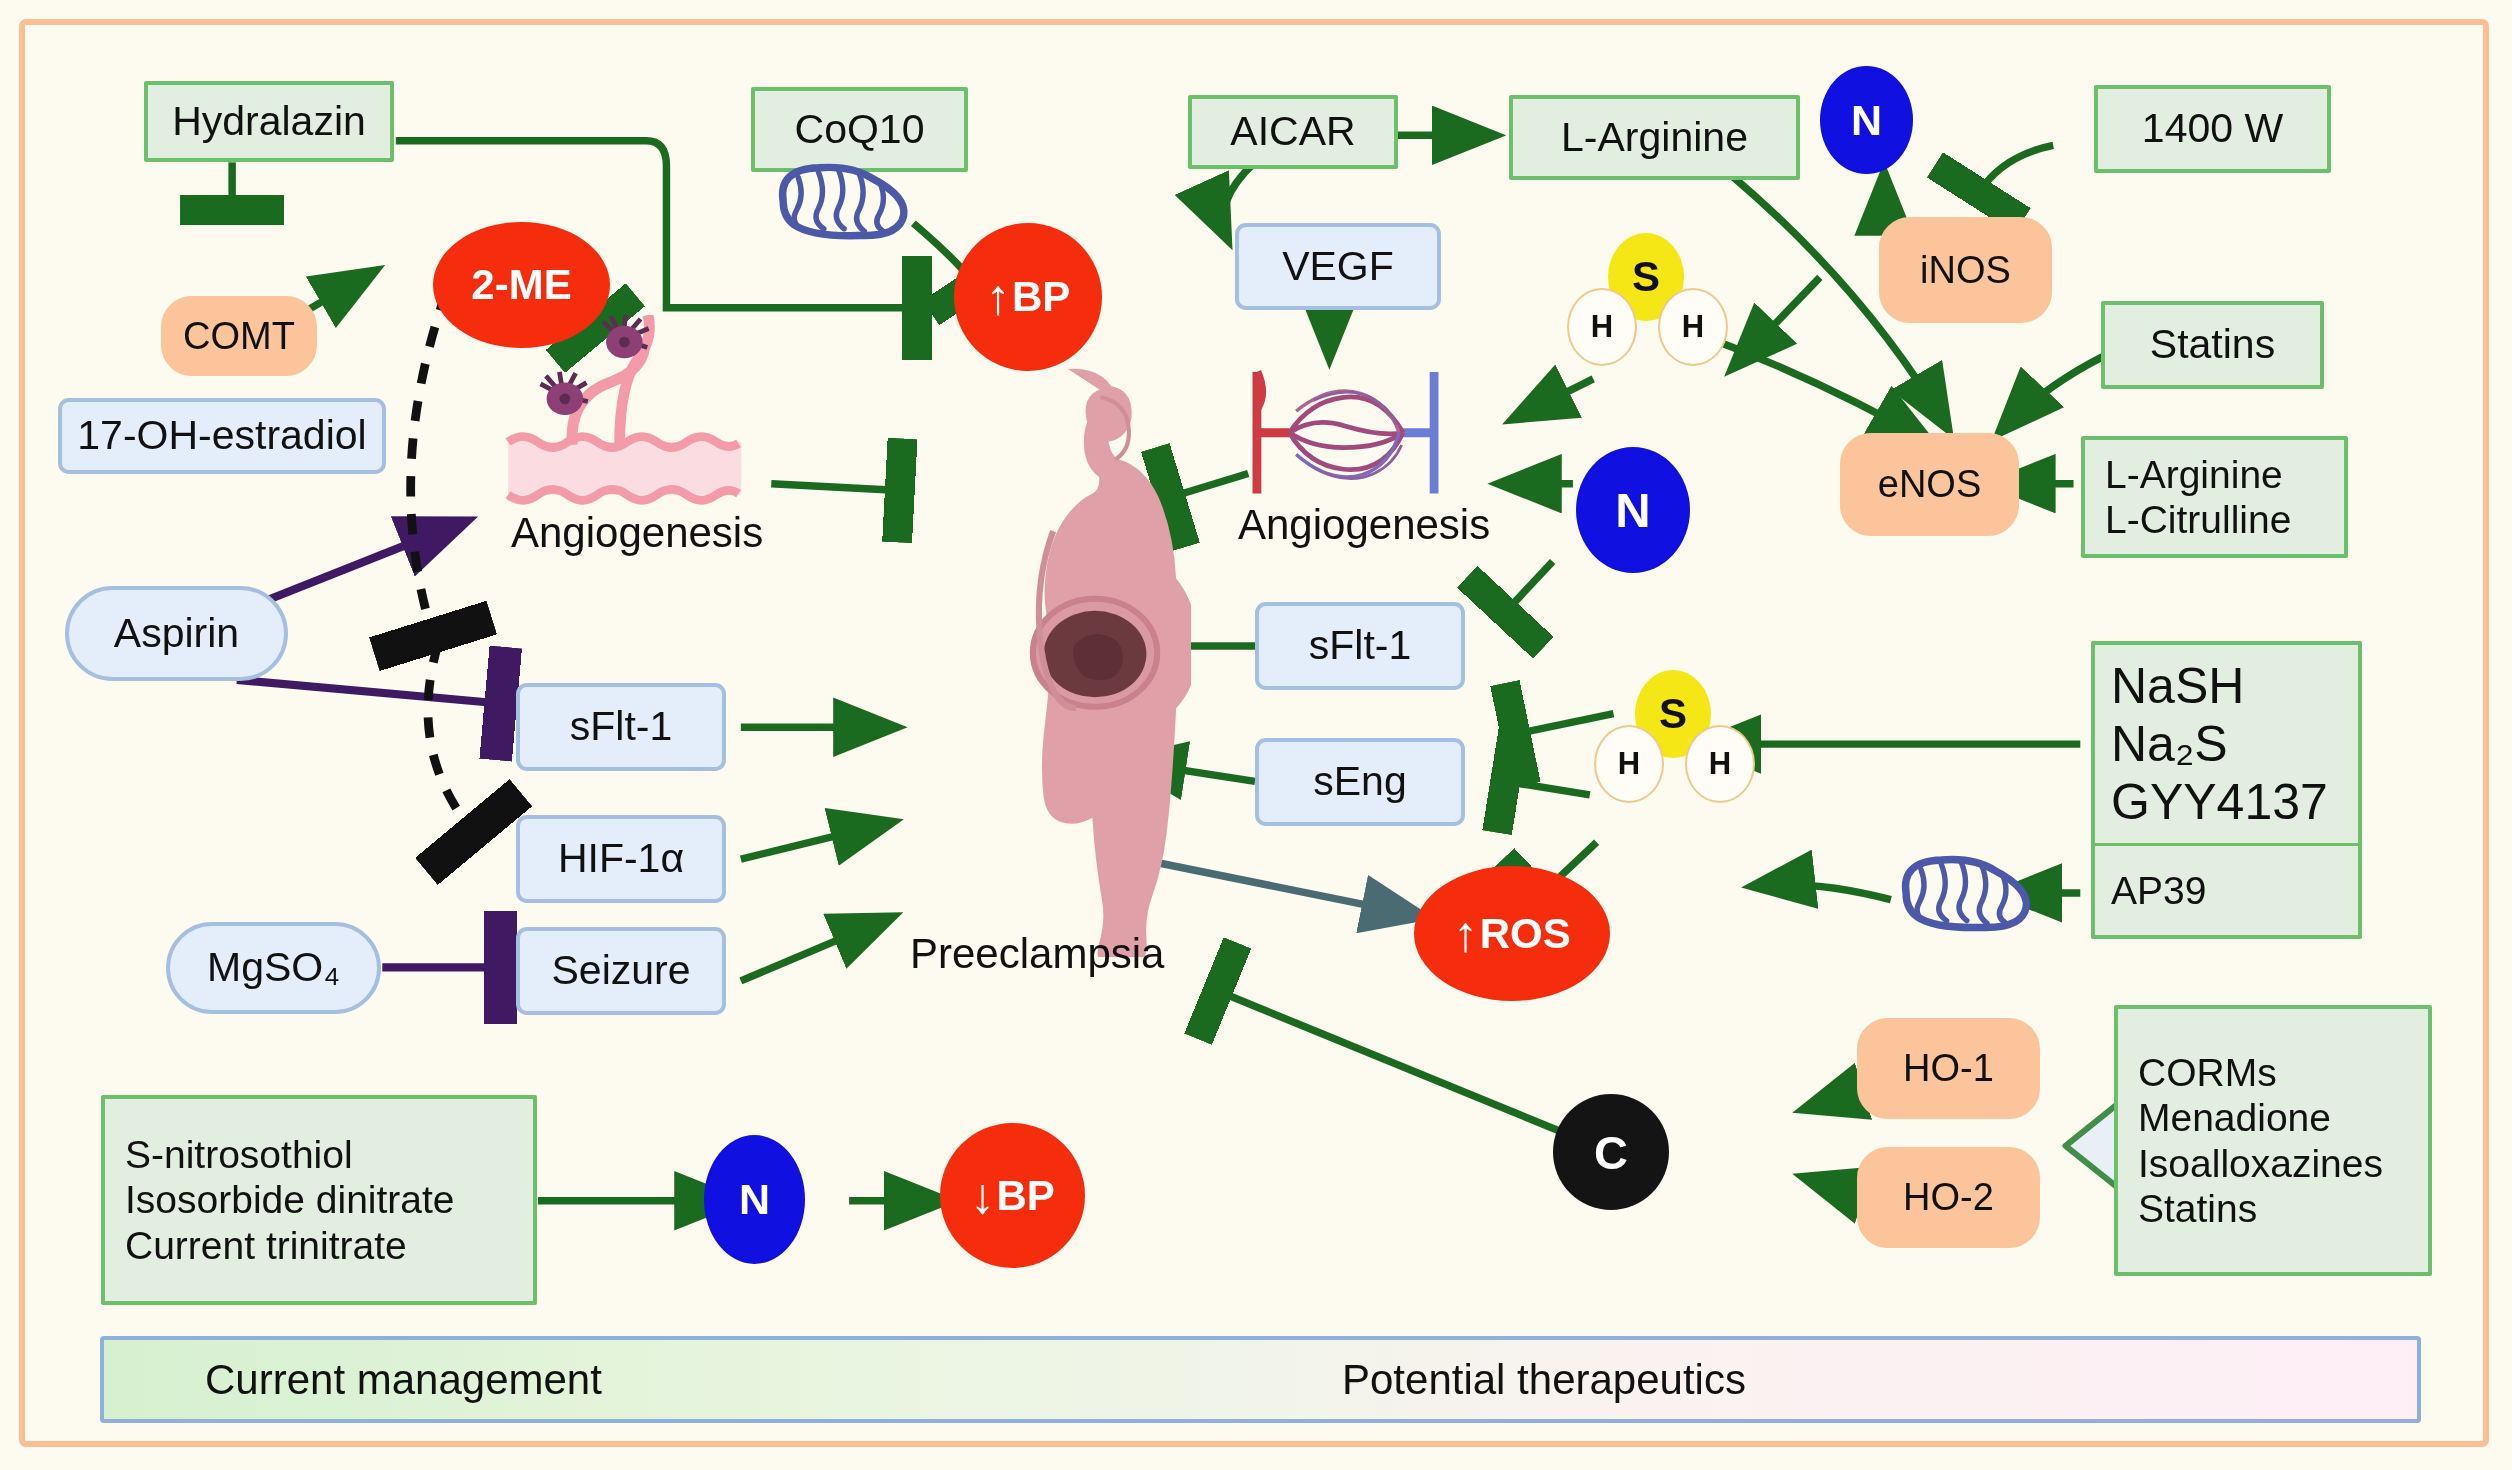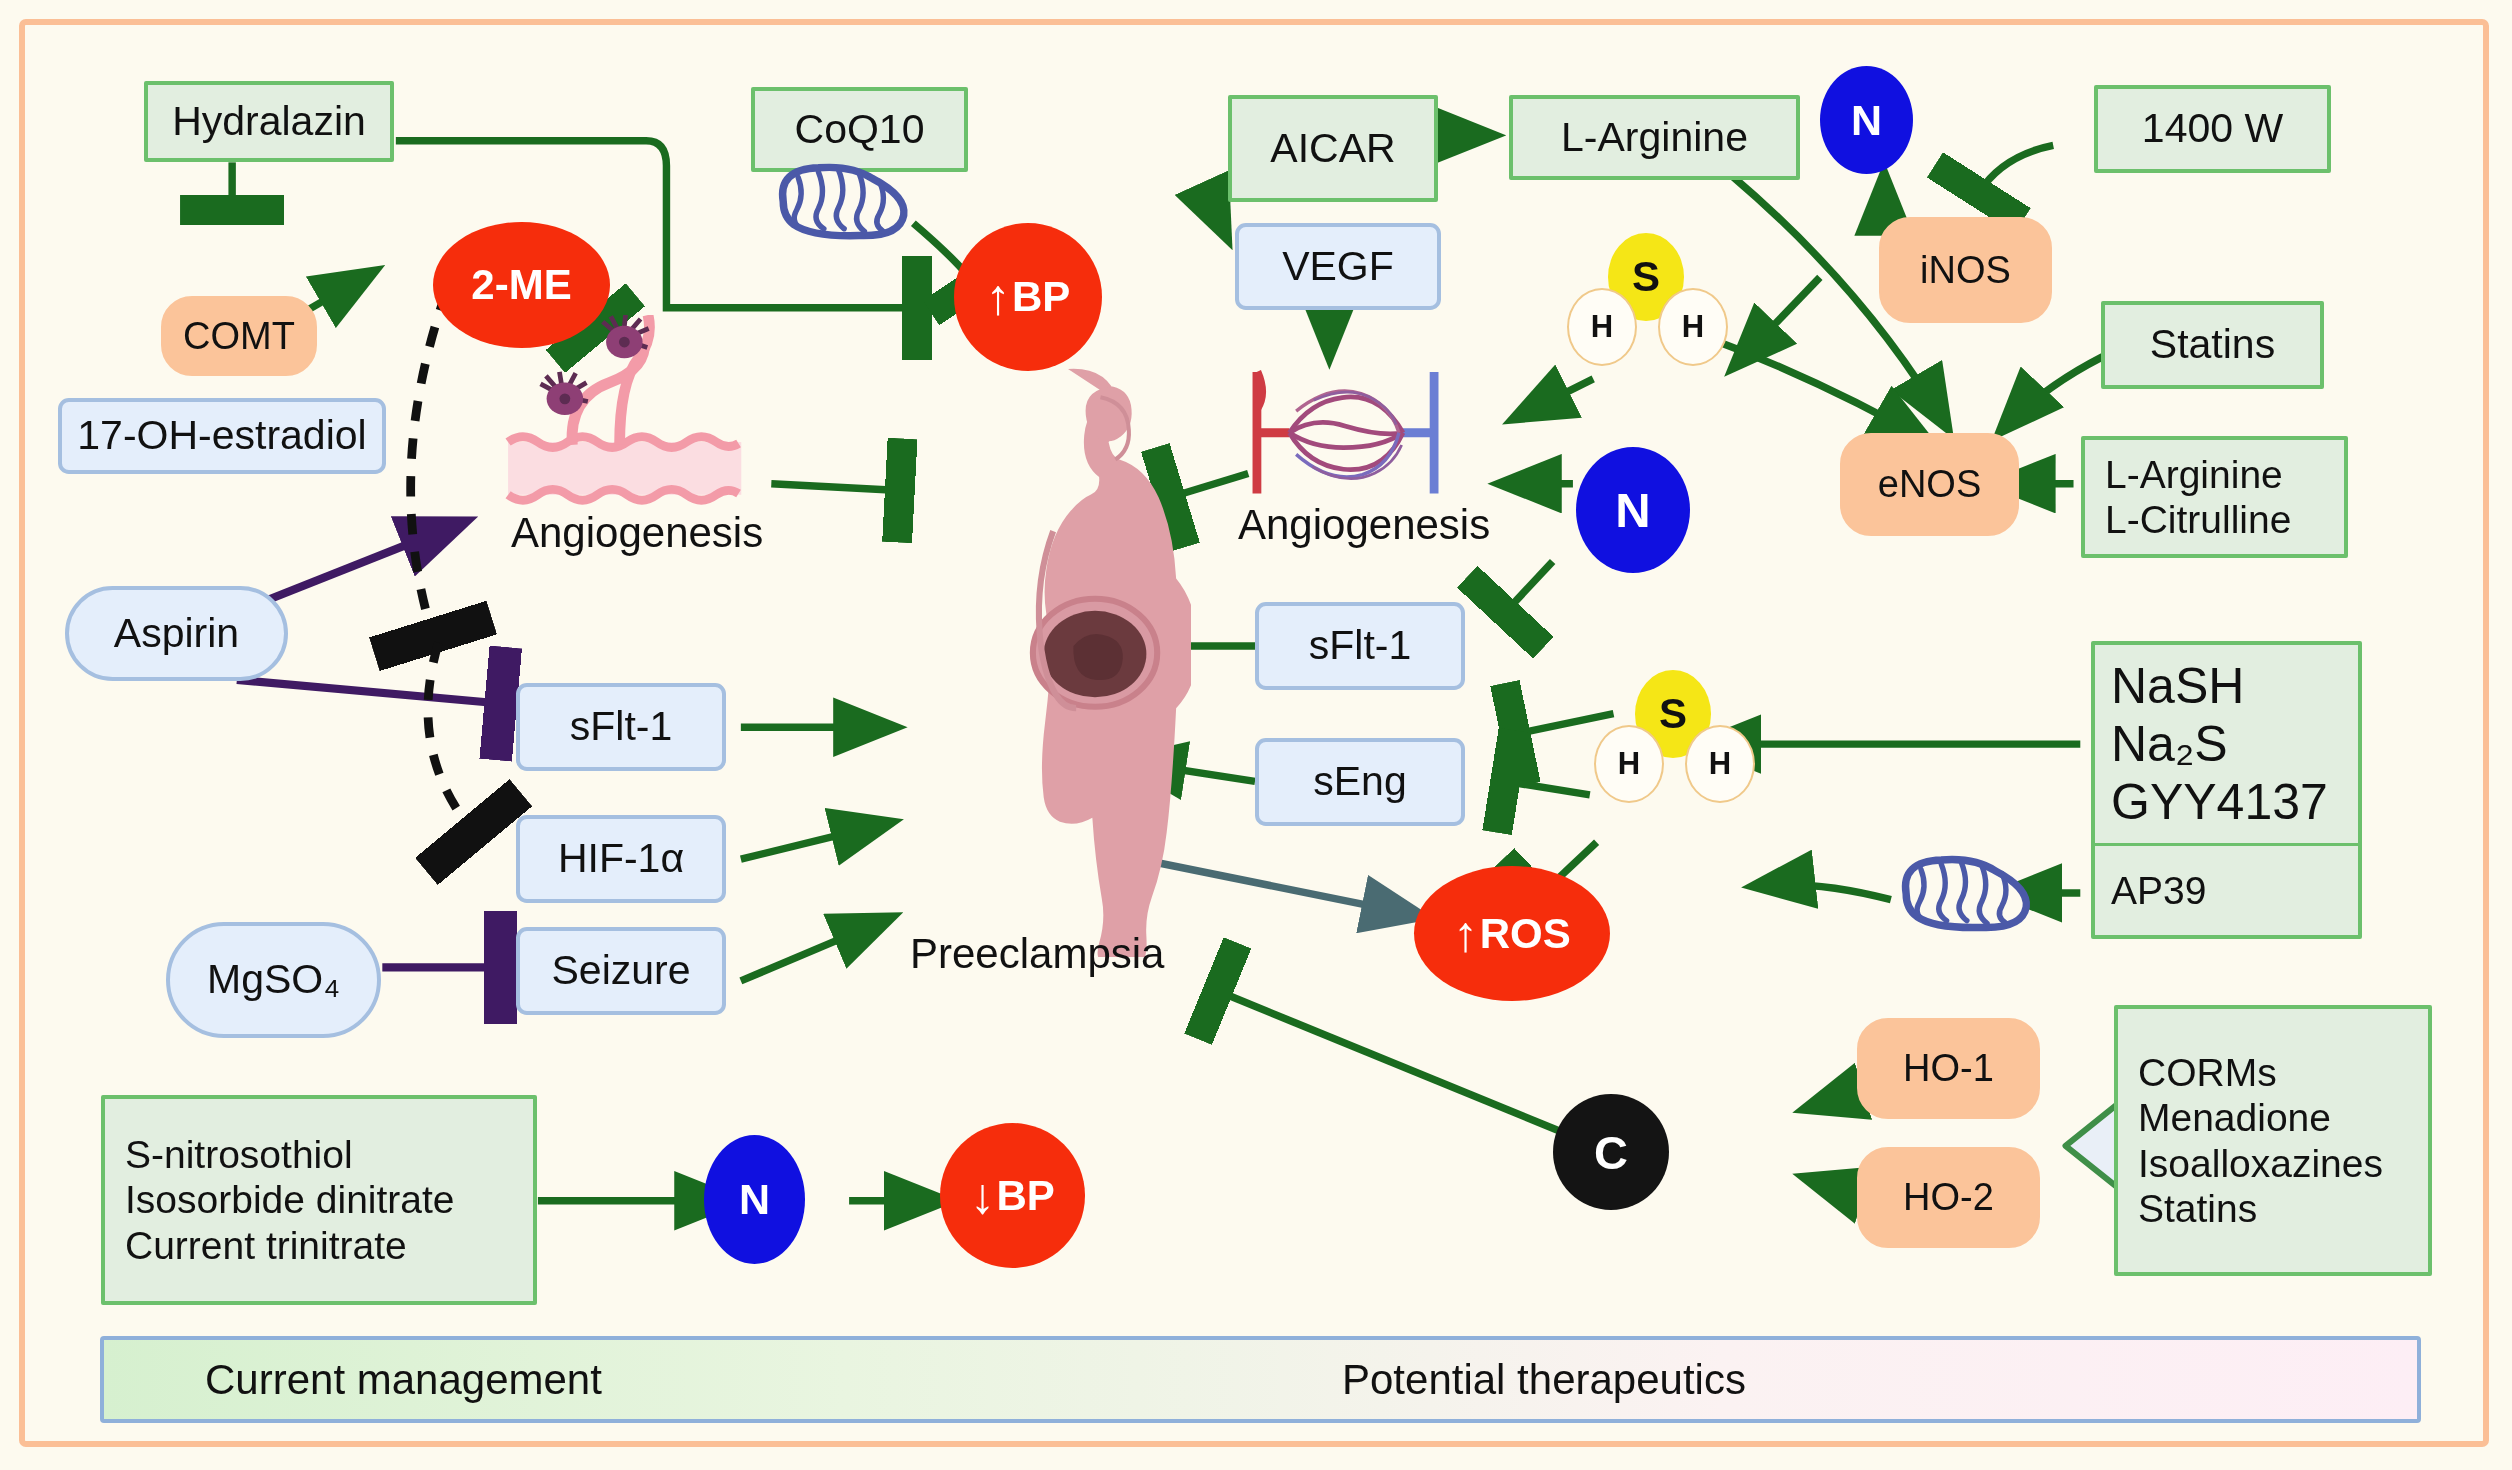--- a/index.html
+++ b/index.html
@@ -208,21 +208,21 @@
   </div>
 
   <div class="node blue-box" style="left:516px;top:683px;width:210px;height:88px;">
     <span>sFlt-1</span>
   </div>
 
   <div class="node blue-box" style="left:516px;top:815px;width:210px;height:88px;">
     <span>HIF-1α</span>
   </div>
 
-  <div class="node blue-pill" style="left:166px;top:922px;width:215px;height:116px;justify-content:center;">
+  <div class="node blue-pill" style="left:166px;top:922px;width:215px;height:92px;justify-content:center;">
     <span>MgSO₄</span>
   </div>
 
   <div class="node blue-box" style="left:516px;top:927px;width:210px;height:88px;">
     <span>Seizure</span>
   </div>
 
   <div class="node green-box multiline" style="left:101px;top:1095px;width:436px;height:210px;font-size:39px;">
     <span>S-nitrosothiol</span>
     <span>Isosorbide dinitrate</span>
@@ -276,21 +276,21 @@
     <path d="M196,52 q40,8 42,48 q2,30 -20,44" fill="none" stroke="#cf8f98" stroke-width="6"></path>
 
     <ellipse cx="188" cy="430" rx="92" ry="80" fill="#d99aa3" stroke="#c9818b" stroke-width="9"></ellipse>
     <ellipse cx="188" cy="432" rx="76" ry="64" fill="#6b3a3e"></ellipse>
     <path d="M156,420 q22,-26 52,-14 q26,10 20,40 q-6,28 -40,24 q-34,-4 -32,-50 z" fill="#5c3034"></path>
 
     <path d="M126,250 q-26,70 -20,150 q4,58 24,92 q12,20 30,20" fill="none" stroke="#cf8f98" stroke-width="9"></path>
   </svg>
   <div class="plain-label" style="left:910px;top:930px;">Preeclampsia</div>
 
-  <div class="node green-box" style="left:1228px;top:95px;width:210px;height:107px;">
+  <div class="node green-box" style="left:1188px;top:95px;width:210px;height:74px;">
     <span>AICAR</span>
   </div>
 
   <div class="node green-box" style="left:1509px;top:95px;width:291px;height:85px;">
     <span>L-Arginine</span>
   </div>
 
   <div class="node blue-box" style="left:1235px;top:223px;width:206px;height:87px;">
     <span>VEGF</span>
   </div>

